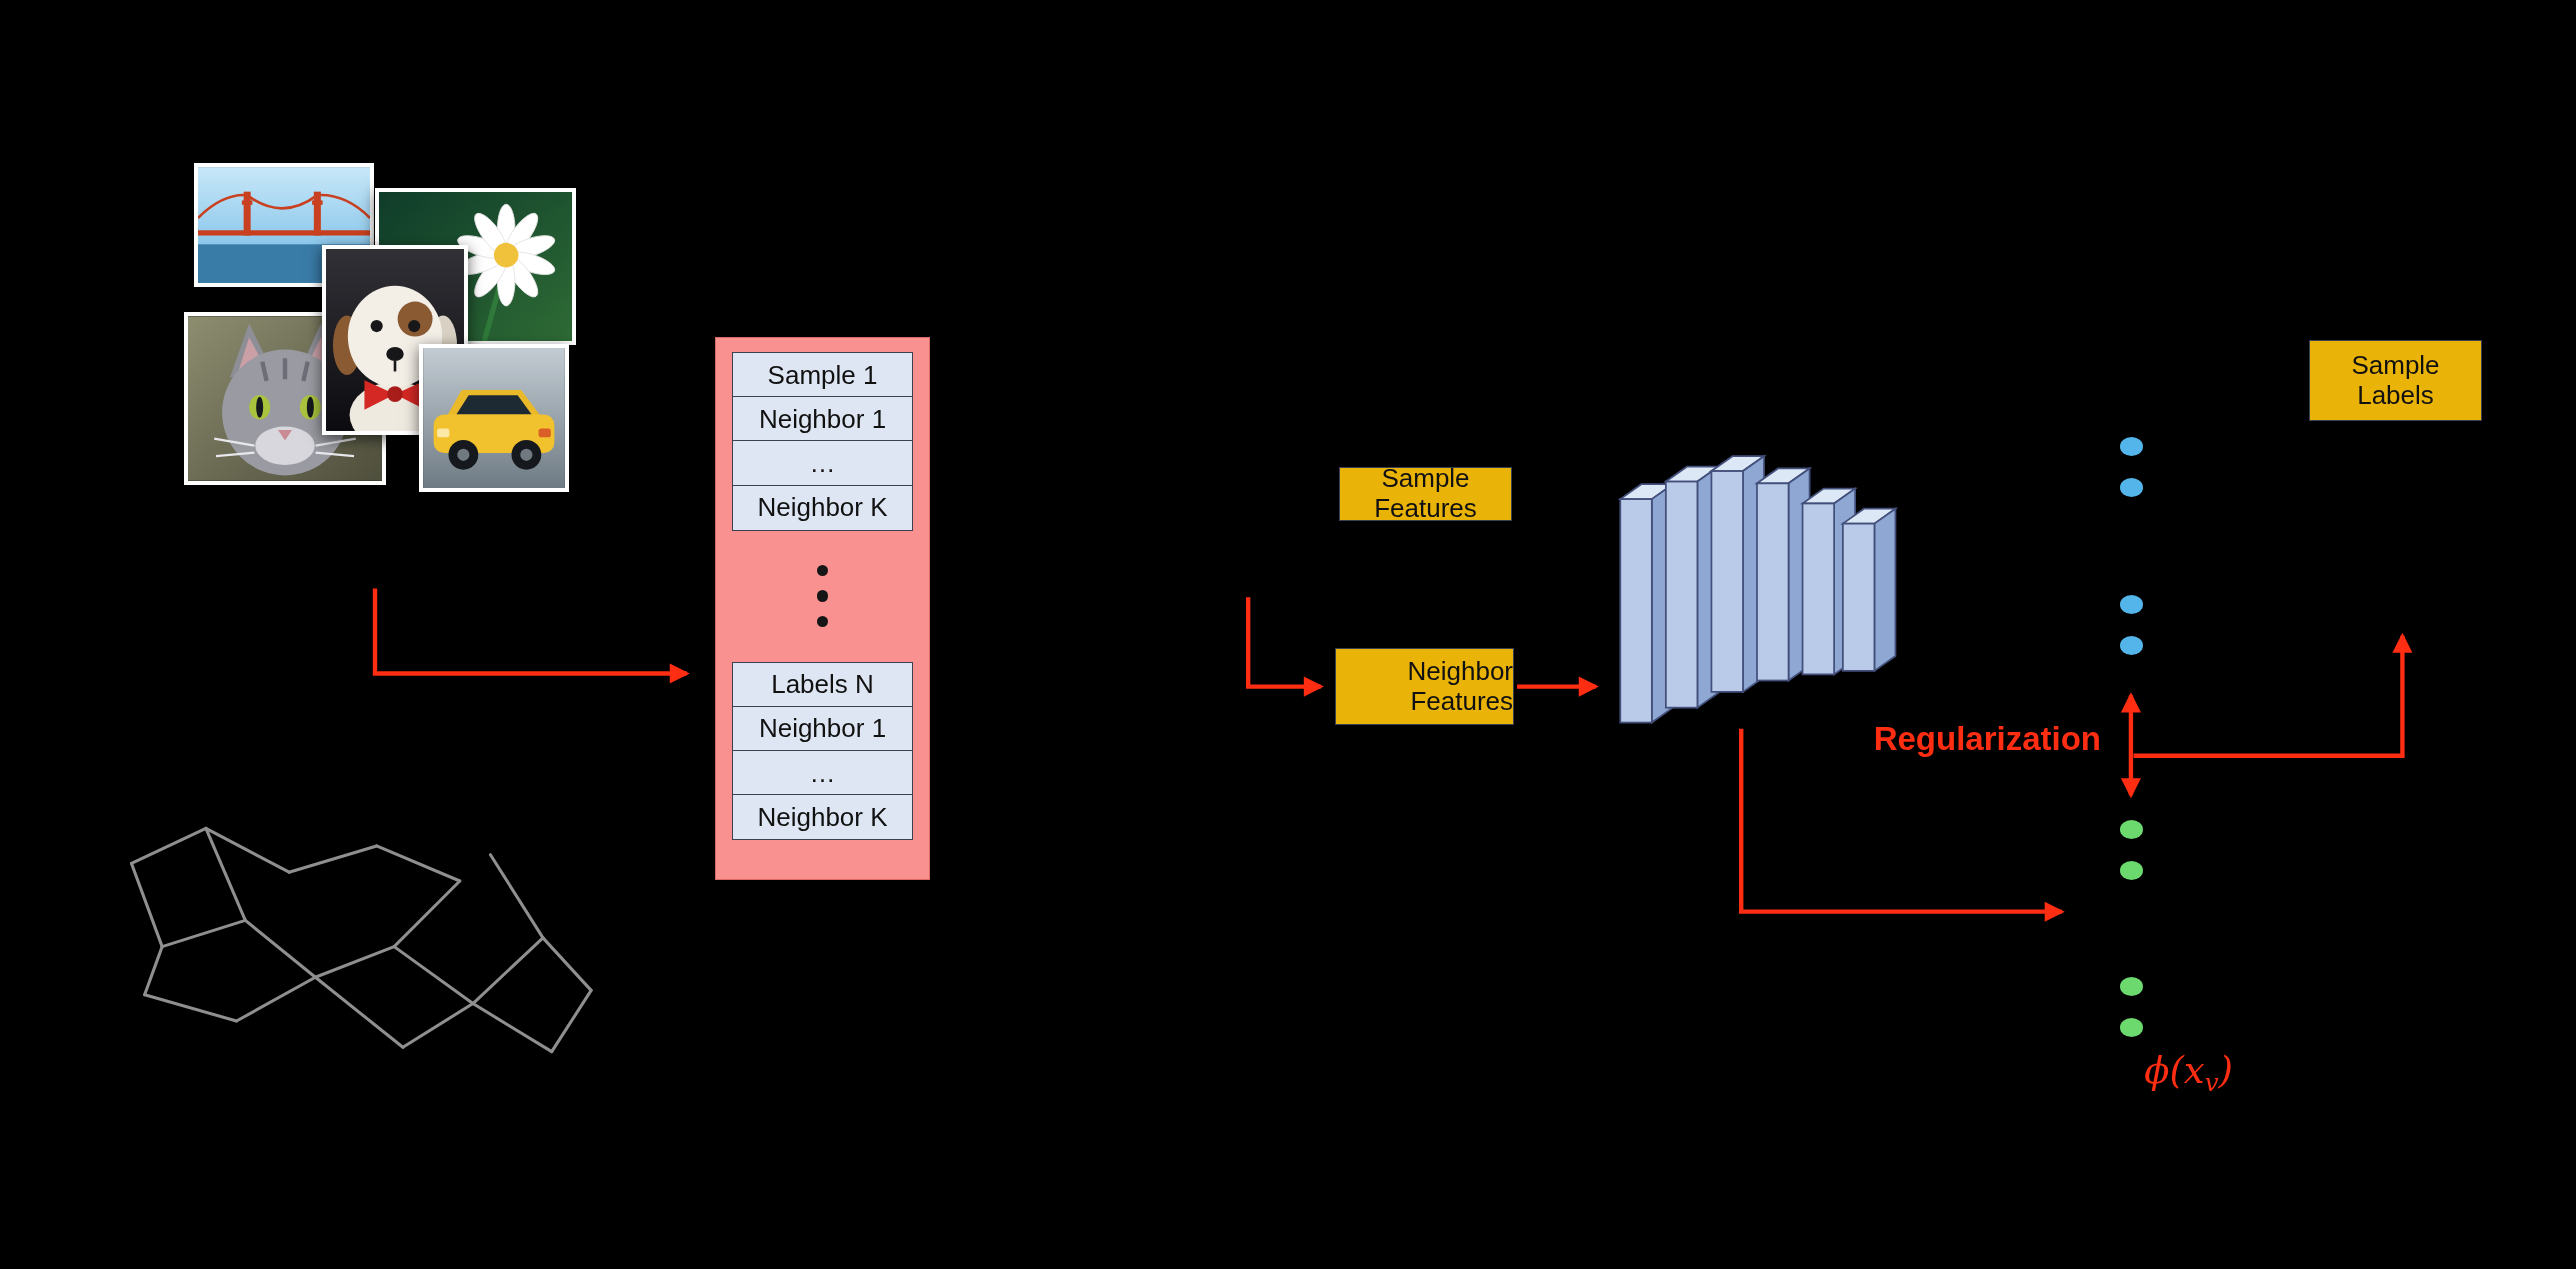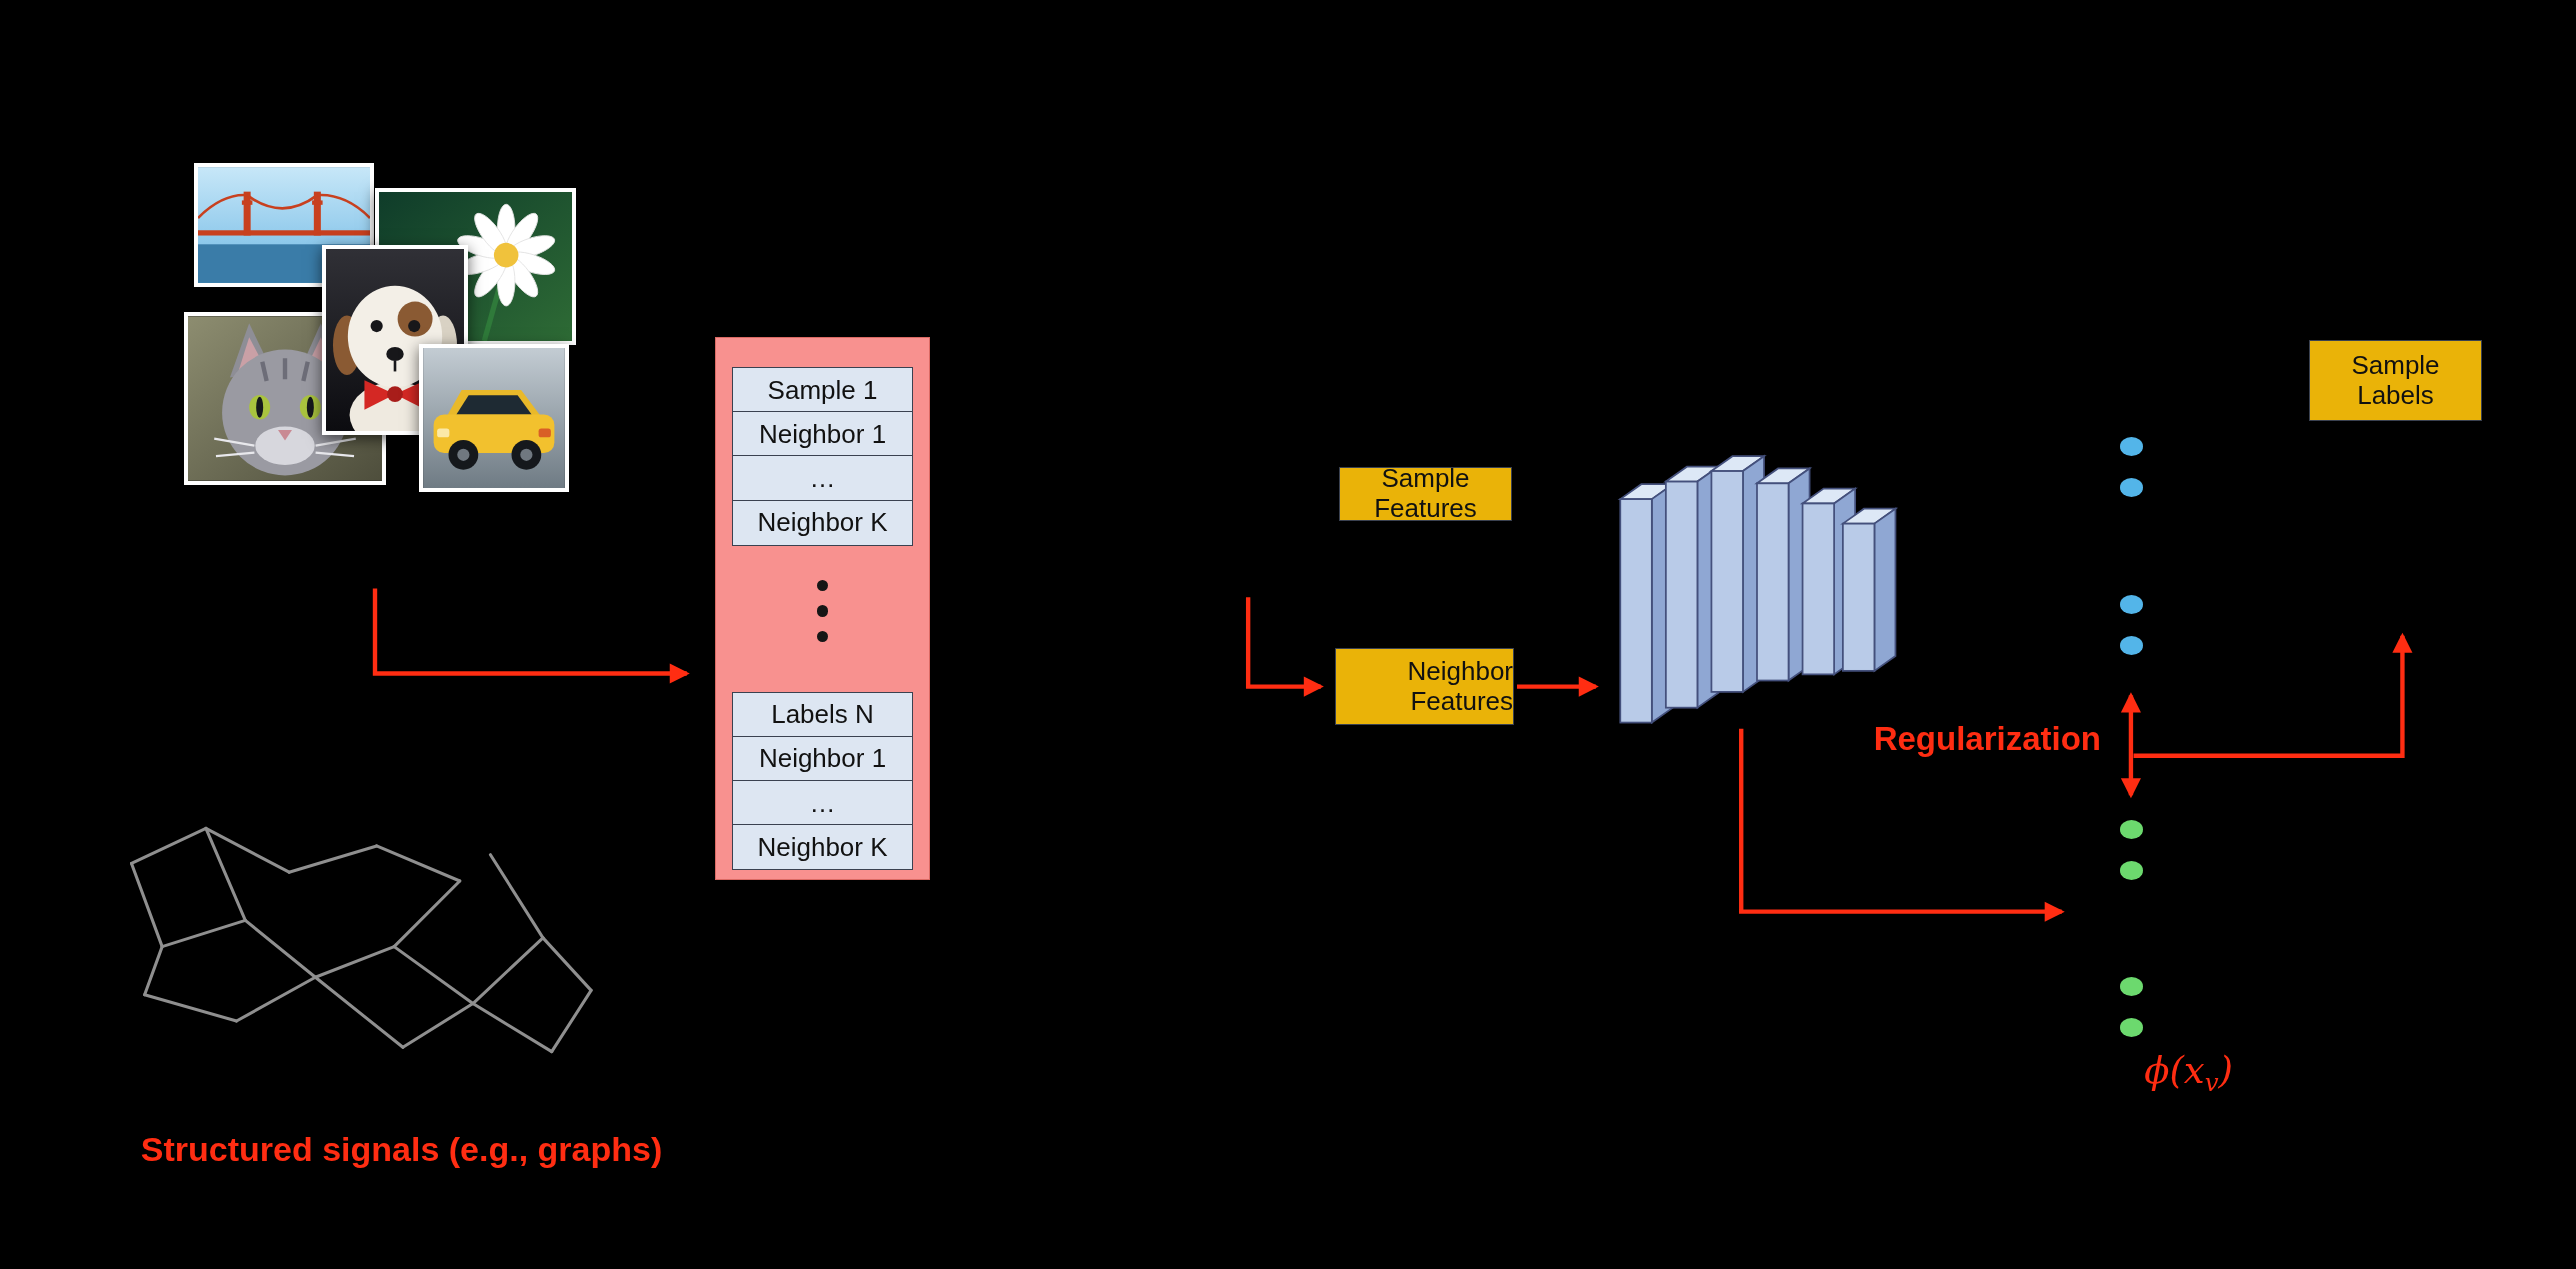--- a/index.html
+++ b/index.html
@@ -11,21 +11,21 @@
   .photo{position:absolute;border:4.4px solid #fff;box-shadow:0 3.5px 14px rgba(0,0,0,.6);overflow:hidden;background:#222;}
   .photo svg{display:block;}
 
   
   #batch-box{position:absolute;left:715px;top:337px;width:215px;height:543px;
              background:#f8918f;border:1.8px solid #db6a64;box-sizing:border-box;
              display:flex;flex-direction:column;align-items:center;padding-top:14px;}
   .row{width:181px;height:46px;background:#dde6f2;border:1.8px solid #3a4150;
        display:flex;align-items:center;justify-content:center;
        font-size:26px;color:#111;box-sizing:border-box;margin-top:-1.8px;}
-  .row:first-child{margin-top:15px;}
+  .row:first-child{margin-top:0;}
   .rows-group{display:flex;flex-direction:column;align-items:center;}
   #batch-dots{height:131px;display:flex;flex-direction:column;align-items:center;justify-content:center;gap:14px;}
   #batch-dots .bdot{width:11.4px;height:11.4px;border-radius:50%;background:#161616;}
 
   
   .feature-box{position:absolute;background:#eab308;border:1.8px solid #3a4150;box-sizing:border-box;
                display:flex;align-items:center;justify-content:center;text-align:center;
                font-size:26px;line-height:1.15;color:#111;}
   #sample-features{left:1339px;top:467px;width:173px;height:54px;}
   #neighbor-features{left:1335px;top:648px;width:179px;height:77px;text-align:right;}
@@ -269,18 +269,17 @@
     <g stroke="#ff2d12" stroke-width="5" fill="none">
       <path d="M428,672 L428,769 L784,769" marker-end="url(#arr)"></path>
       <path d="M1425,682 L1425,784 L1508,784" marker-end="url(#arr)"></path>
       <path d="M1732,784 L1822,784" marker-end="url(#arr)"></path>
       <path d="M1988,832 L1988,1041 L2354,1041" marker-end="url(#arr)"></path>
       <path d="M2433,794 L2433,908" marker-start="url(#arr)" marker-end="url(#arr)"></path>
       <path d="M2436,863 L2743,863 L2743,726" marker-end="url(#arr)"></path>
     </g>
   </svg>
 
-  <div id="structured-signals" class="red-caption">Structured signals (e.g., graphs)</div>
   <div id="regularization" class="red-caption">Regularization</div>
   <div id="phi-label" class="abs"><span>ϕ(x</span><sub>v</sub><span>)</span></div>
 
 </div>
 
 
 </body></html>

